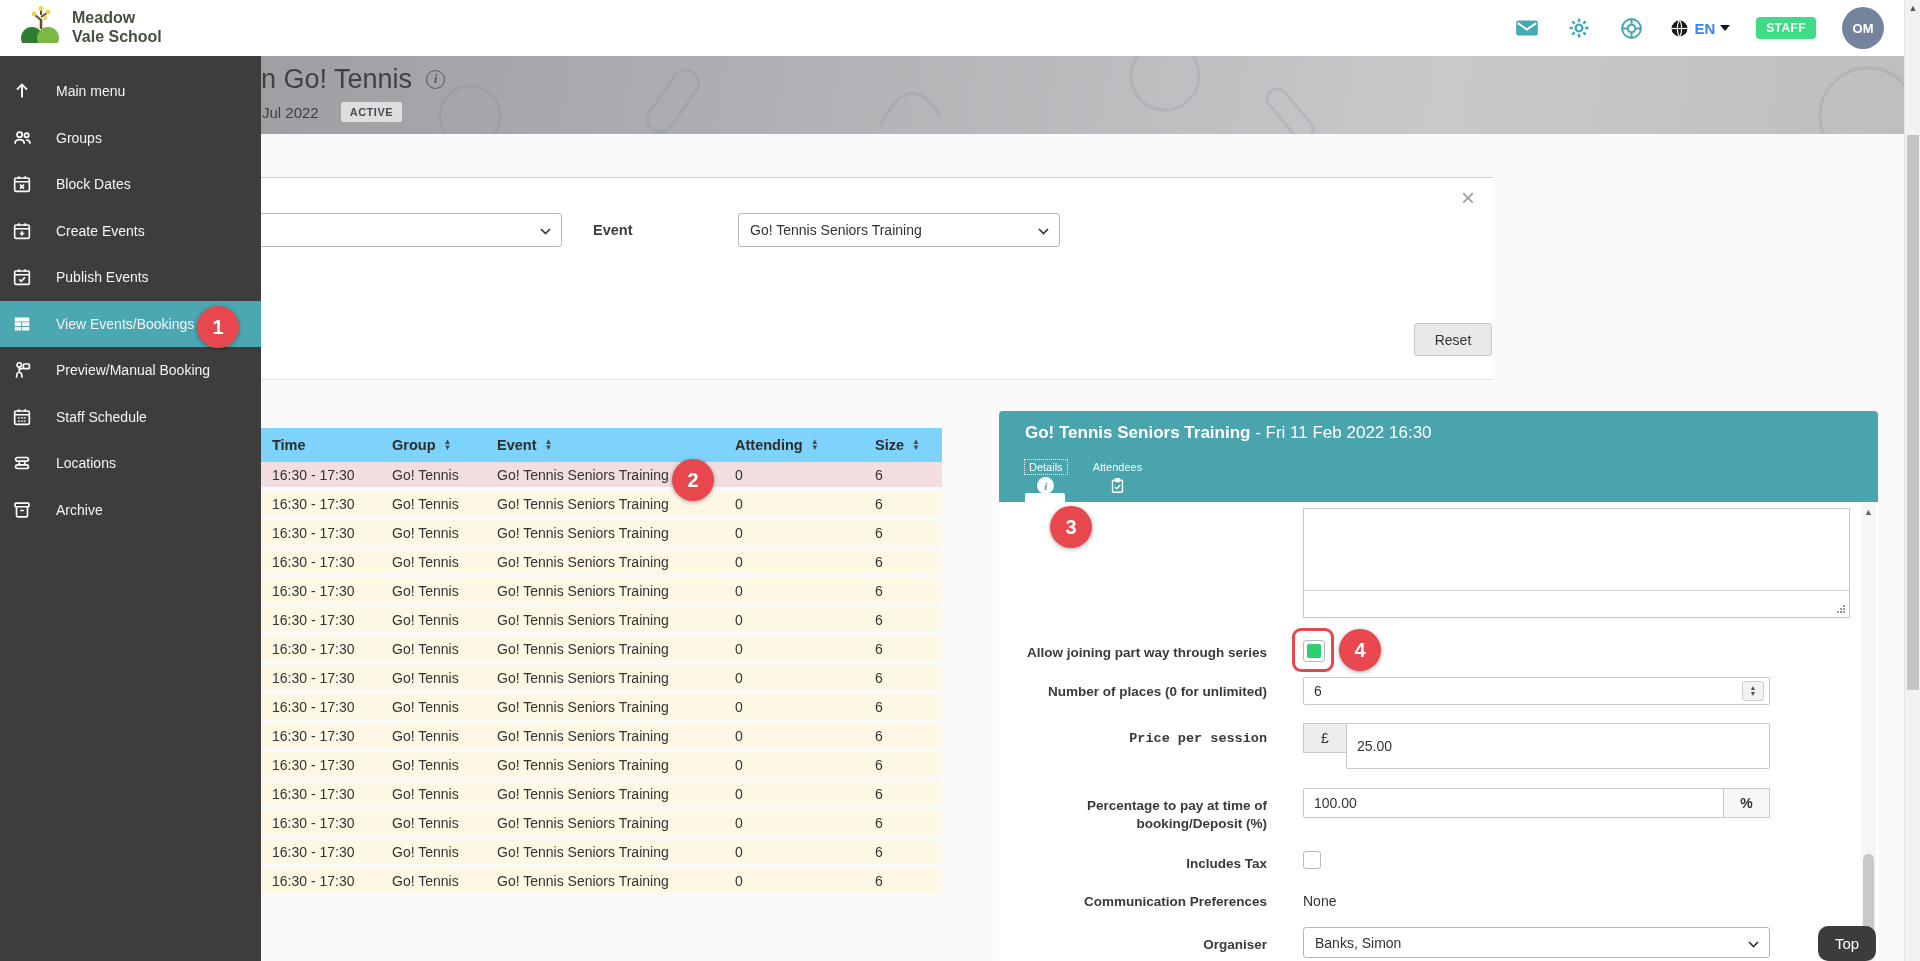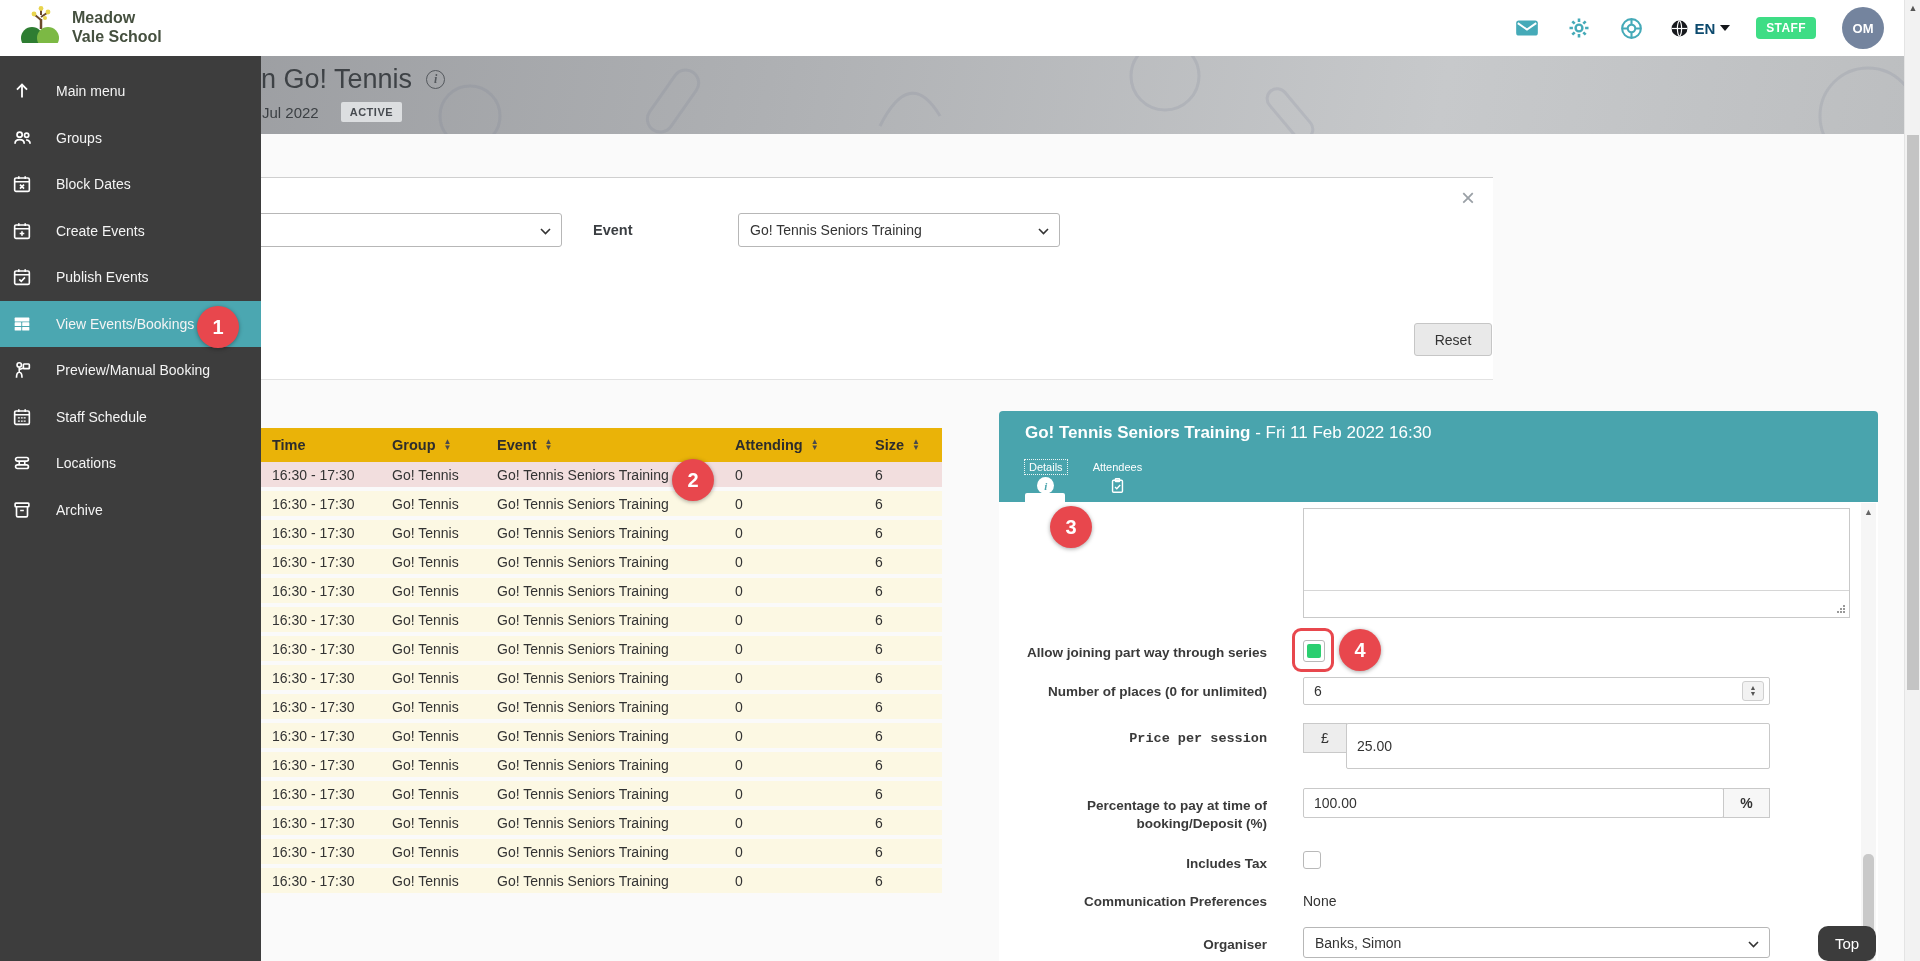--- a/index.html
+++ b/index.html
@@ -7,21 +7,21 @@
   body { font-family:"Liberation Sans", sans-serif; background:#fafafa; position:relative; }
   #app { position:absolute; inset:0; width:1920px; height:961px; background:#fafafa; overflow:hidden; }
 
   
   .topbar { position:absolute; left:0; top:0; width:1920px; height:56px; background:#ffffff; z-index:40; }
   .logo { position:absolute; left:18px; top:5px; display:flex; align-items:center; gap:8px; }
   .logo-name { font-size:16px; font-weight:700; color:#45503f; line-height:19px; }
   .top-icons { position:absolute; right:36px; top:0; height:56px; display:flex; align-items:center; gap:26px; }
   .tb-icon { width:26px; height:26px; display:flex; align-items:center; justify-content:center; cursor:pointer; }
   .lang { display:flex; align-items:center; gap:5px; cursor:pointer; }
-  .lang-label { font-size:15px; font-weight:700; color:#0c4a6e; }
+  .lang-label { font-size:15px; font-weight:700; color:#3b82f6; }
   .caret-down { width:0; height:0; border-left:5px solid transparent; border-right:5px solid transparent; border-top:6px solid #14161a; }
   .staff-badge { background:#3edd85; color:#ffffff; font-size:12px; font-weight:700; letter-spacing:.4px; padding:4px 10px; border-radius:4px; }
   .avatar { width:42px; height:42px; border-radius:50%; background:#74849e; color:#fff; font-size:13px; font-weight:700; display:flex; align-items:center; justify-content:center; cursor:pointer; }
 
   
   .banner { position:absolute; left:0; top:56px; width:1920px; height:78px;
             background:linear-gradient(100deg,#95979b 0%,#aeb0b3 40%,#c7c9cb 75%,#bcbec0 100%); z-index:10; overflow:hidden; }
   .banner svg.doodles { position:absolute; inset:0; }
   .banner-title { position:absolute; left:261px; top:8px; font-size:27px; color:#3e4246; display:flex; align-items:center; gap:14px; }
   .info-circ { width:19px; height:19px; border:1.6px solid #54585d; border-radius:50%; color:#54585d; font-size:12px; font-weight:700;
@@ -38,21 +38,21 @@
          font-size:14px; color:#333; display:flex; align-items:center; padding:0 30px 0 11px; cursor:pointer; }
   .sel .chev { position:absolute; right:10px; top:50%; transform:translateY(-50%); }
   .sel-all { left:170px; top:35px; width:392px; }
   .lbl-event { position:absolute; left:593px; top:44px; font-size:14.5px; font-weight:700; color:#3a3e42; }
   .sel-event { left:738px; top:35px; width:322px; }
   .btn-reset { position:absolute; left:1414px; top:145px; width:78px; height:33px; background:#e9e9e9; border:1px solid #c6c6c6;
                border-radius:3px; font-size:14px; color:#333; display:flex; align-items:center; justify-content:center; cursor:pointer; }
 
   
   .tbl { position:absolute; left:260px; top:428px; width:682px; z-index:5; }
-  .tbl-head { display:flex; height:34px; background:#eab308; align-items:center; }
+  .tbl-head { display:flex; height:34px; background:#7dd3fc; align-items:center; }
   .tbl-head .cell { font-weight:700; font-size:14.5px; color:#2d2d2d; display:flex; align-items:center; gap:8px; }
   .cell { padding-left:12px; }
   .c0{width:120px;} .c1{width:105px;} .c2{width:238px;} .c3{width:140px;} .c4{width:79px;}
   .sort-ic { display:inline-flex; flex-direction:column; line-height:6px; font-size:8px; color:#4a4a4a; cursor:pointer; }
   .trow { display:flex; height:25px; align-items:center; background:#fcf8e3; margin-bottom:4px; font-size:14px; color:#333; cursor:pointer; }
   .trow.selected { background:#f2dede; }
   .trow .cell { font-weight:500; }
 
   
   .panel { position:absolute; left:999px; top:411px; width:879px; height:550px; background:#ffffff; border-radius:4px 4px 0 0; z-index:5; }

